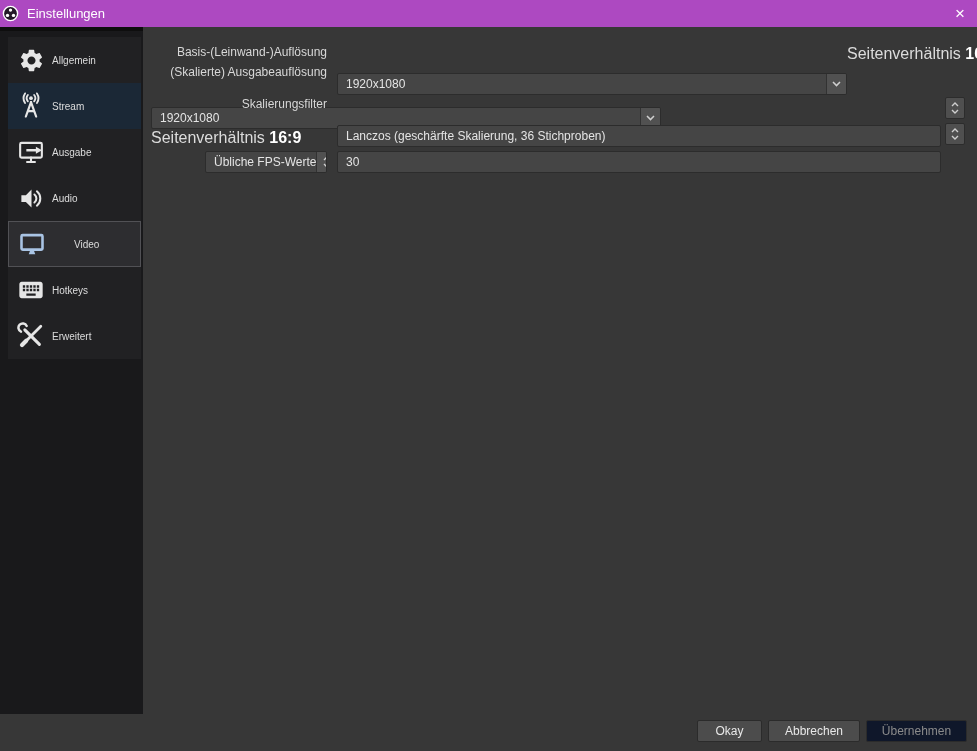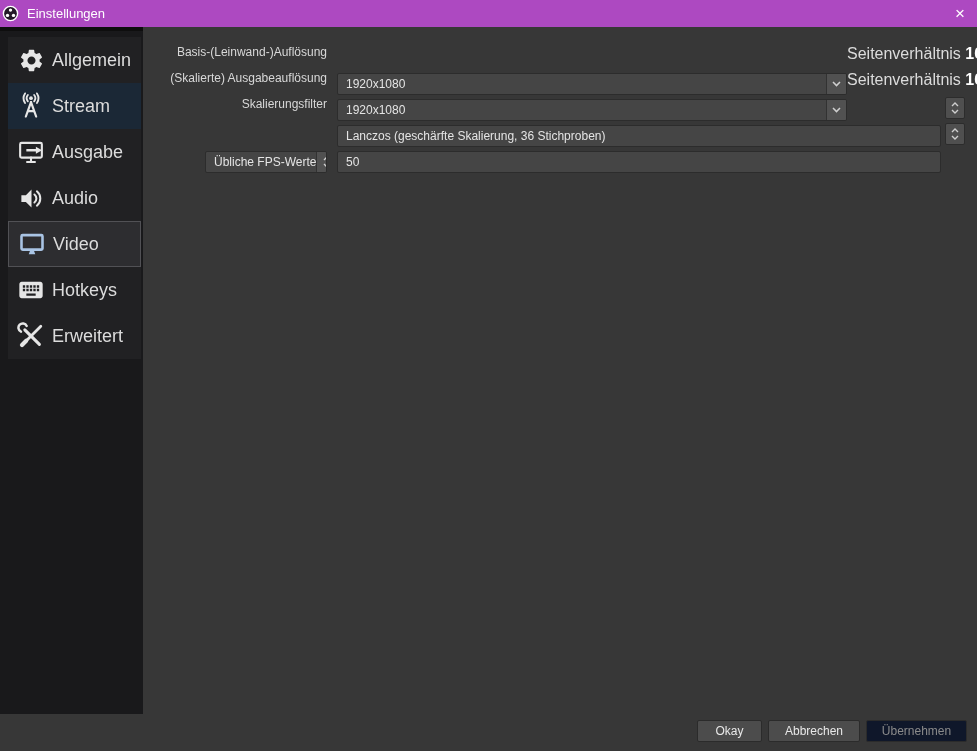--- a/index.html
+++ b/index.html
@@ -24,27 +24,27 @@
   
   .sidebar {
     position:absolute; top:27px; left:0; width:143px; height:687px;
     background:#19191b; border-top:4px solid #0e0e0e; padding-top:6px;
   }
   .nav-item {
     width:133px; height:46px; margin-left:8px;
     display:flex; align-items:center; background:#212123;
   }
   .nav-item.focused { background:#1b2836; }
-  .nav-item.selected { background:#2d2d30; border:1px solid #515155; }
+  .nav-item.selected { background:#2d2d30; border:1px solid #515155;gap:21px; }
   .nav-icon { width:34px; margin-left:6px; display:flex; align-items:center; justify-content:center; flex:none; }
-  .nav-label { font-size:18px; color:#dcdcdc; margin-left:4px; white-space:nowrap; }
+  .nav-label { font-size:10px; color:#dcdcdc; margin-left:4px; white-space:nowrap; }
   
   .row { position:absolute; left:151px; height:22px; display:flex; align-items:flex-start; }
   .row-1 { top:45px;  width:819px; }
-  .row-2 { top:71px;  width:819px; }
+  .row-2 { top:65px;  width:819px;flex-direction:column; }
   .row-3 { top:97px;  width:814px; }
   .row-4 { top:123px; width:814px; }
   .field-label {
     width:186px; padding-right:10px; text-align:right;
     font-size:12px; color:#d8d8d8; flex:none; white-space:nowrap;
   }
   .combo {
     background:#454545; border:1px solid #2c2c2c; border-radius:2px;
     height:22px; display:flex; align-items:center; overflow:hidden;margin-top:28px;
   }
@@ -229,21 +229,21 @@
       <span class="combo-text">Übliche FPS-Werte</span>
       <span class="combo-arrow">
         <svg width="8" height="14" viewBox="0 0 8 14" fill="none" stroke="#cfcfcf" stroke-width="1.4">
           <polyline points="1,5 4,2 7,5"></polyline>
             <polyline points="1,9 4,12 7,9"></polyline>
         </svg>
       </span>
     </div>
   </div>
   <div class="combo combo-wide">
-    <span class="combo-text">50</span>
+    <span class="combo-text">30</span>
   </div>
   <div class="spinner">
     <svg width="8" height="14" viewBox="0 0 8 14" fill="none" stroke="#cfcfcf" stroke-width="1.4">
       <polyline points="1,5 4,2 7,5"></polyline>
         <polyline points="1,9 4,12 7,9"></polyline>
     </svg>
   </div>
 </div>
 
 <div class="btn btn-okay">Okay</div>

